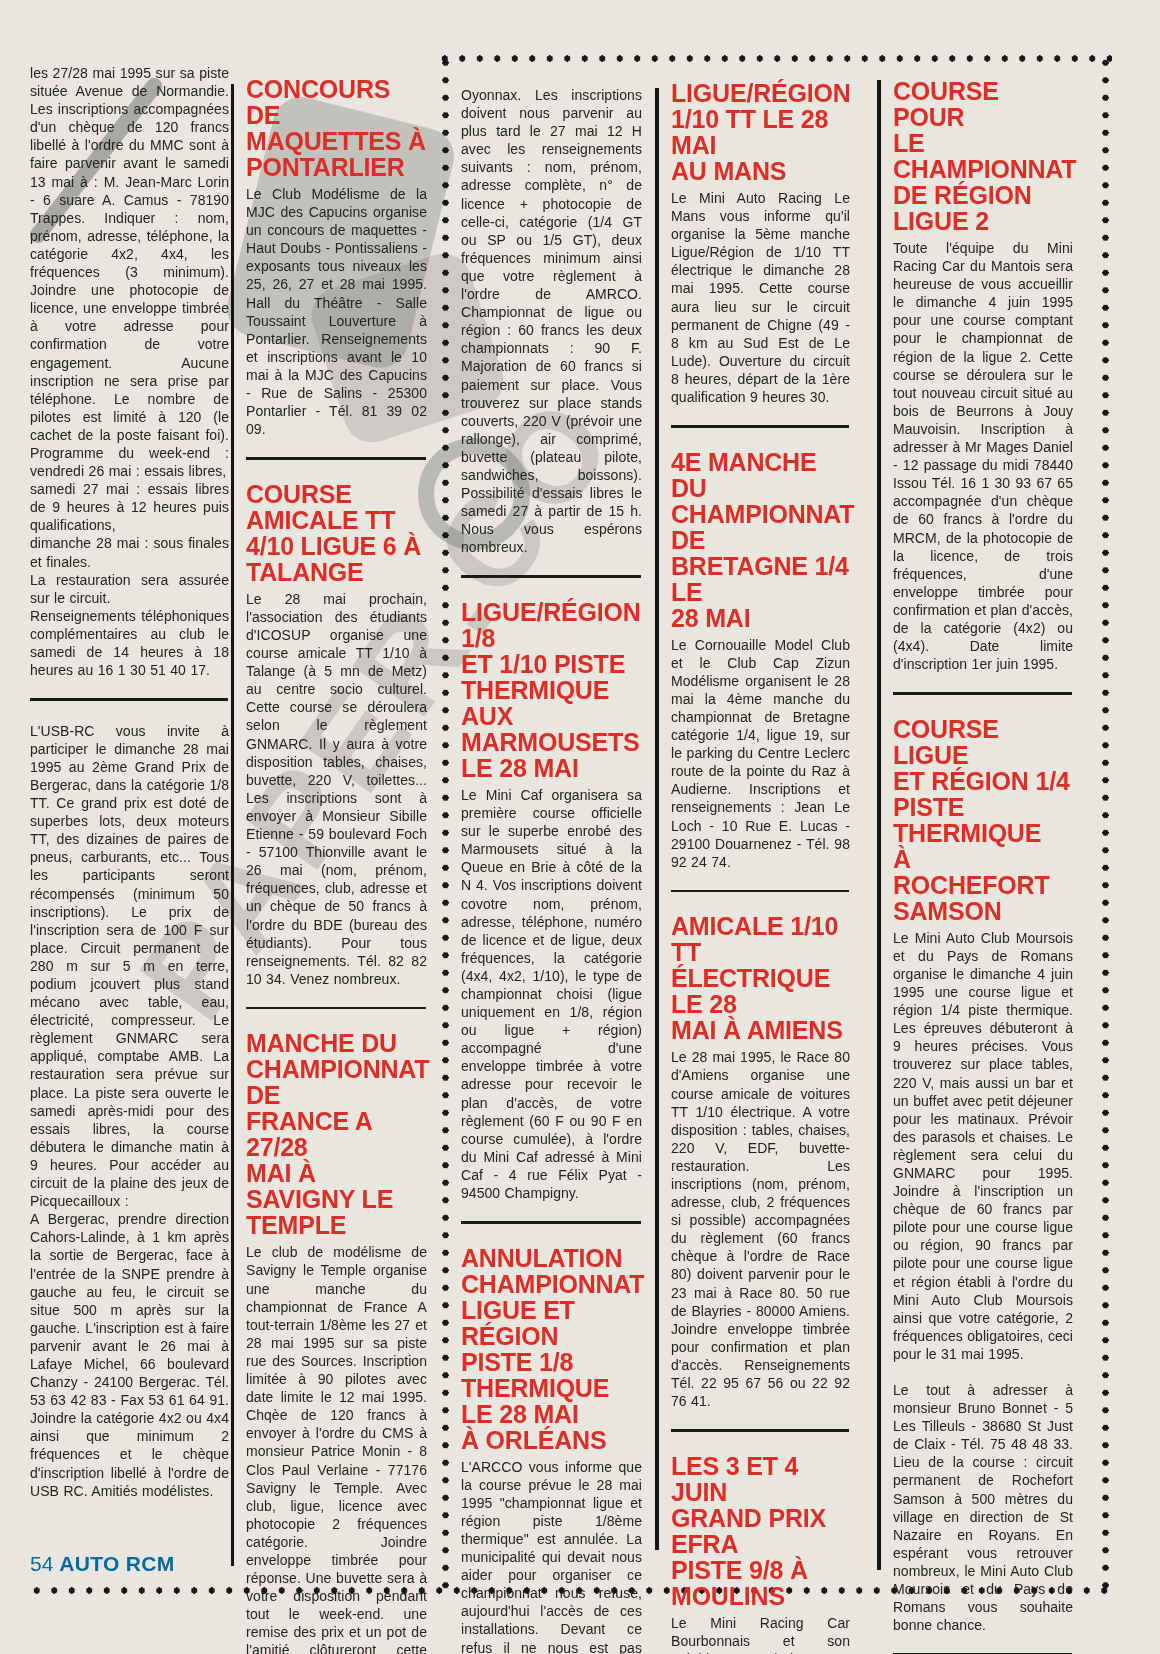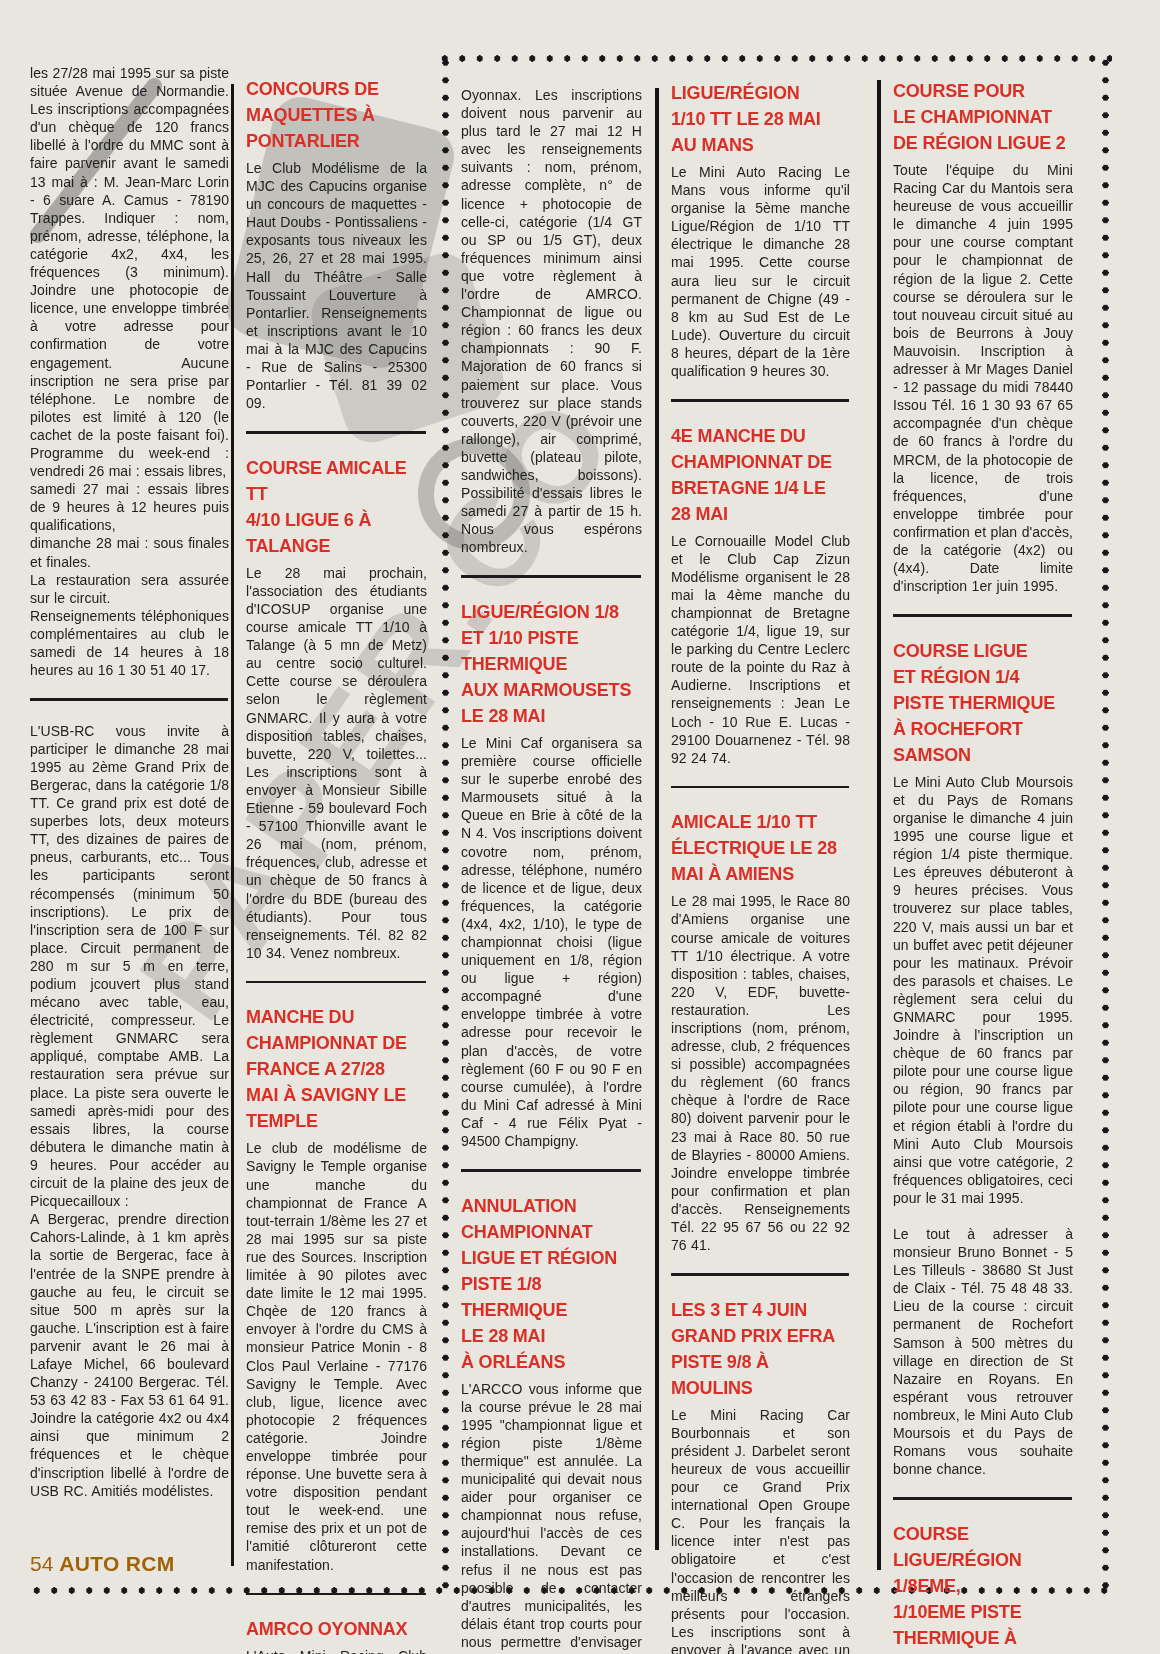--- a/index.html
+++ b/index.html
@@ -12,21 +12,21 @@
   .col-1{left:30px;top:64px;width:199px;}
   .col-2{left:246px;top:76px;width:181px;}
   .col-3{left:461px;top:86px;width:181px;}
   .col-4{left:671px;top:80px;width:179px;}
   .col-5{left:893px;top:78px;width:180px;}
   .body-text{
     font-size:14px;line-height:18.1px;text-align:justify;margin:0;
     letter-spacing:0.05px;word-spacing:0.5px;
   }
   .headline{
-    font-weight:bold;color:#da2f26;font-size:18px;line-height:26px;
+    font-weight:bold;color:#da2f26;font-size:25px;line-height:26px;
     letter-spacing:-0.2px;margin:0 0 5px 0;white-space:pre-line;
   }
   .divider{height:2.5px;background:#1b1b1b;margin:19px 1px 21px 0;}
   .para-gap{height:18px;}
   .vrule{position:absolute;background:#141414;z-index:1;}
   .rule-a{left:231px;top:84px;width:3px;height:1482px;}
   .rule-b{left:655px;top:88px;width:4px;height:1462px;}
   .rule-c{left:877px;top:80px;width:4px;height:1490px;}
   .dots-h{
     position:absolute;height:9px;z-index:1;
@@ -35,21 +35,21 @@
   }
   .dots-v{
     position:absolute;width:9px;z-index:1;
     background-image:radial-gradient(circle 3.2px,#181818 97%,rgba(0,0,0,0) 100%);
     background-size:9px 17.5px;background-repeat:repeat-y;background-position:center top;
   }
   .dots-top{left:436px;top:54px;width:676px;}
   .dots-bottom{left:28px;top:1586px;width:1084px;}
   .dots-left{left:441px;top:54px;height:1541px;}
   .dots-right{left:1101px;top:54px;height:1541px;}
-  .footer{position:absolute;left:30px;top:1552px;z-index:2;font-size:21px;color:#a16207;}
+  .footer{position:absolute;left:30px;top:1552px;z-index:2;font-size:21px;color:#0369a1;}
   .footer .num{font-weight:normal;margin-right:6px;}
   .footer .brand{font-weight:bold;letter-spacing:0.3px;}
   
   .wm-layer{position:absolute;inset:0;z-index:0;pointer-events:none;}
   .wm-text{
     position:absolute;left:110px;top:960px;
     font-size:128px;font-weight:bold;letter-spacing:8px;
     color:rgba(95,95,95,0.22);
     transform:rotate(-55deg);transform-origin:0 0;white-space:nowrap;
   }

